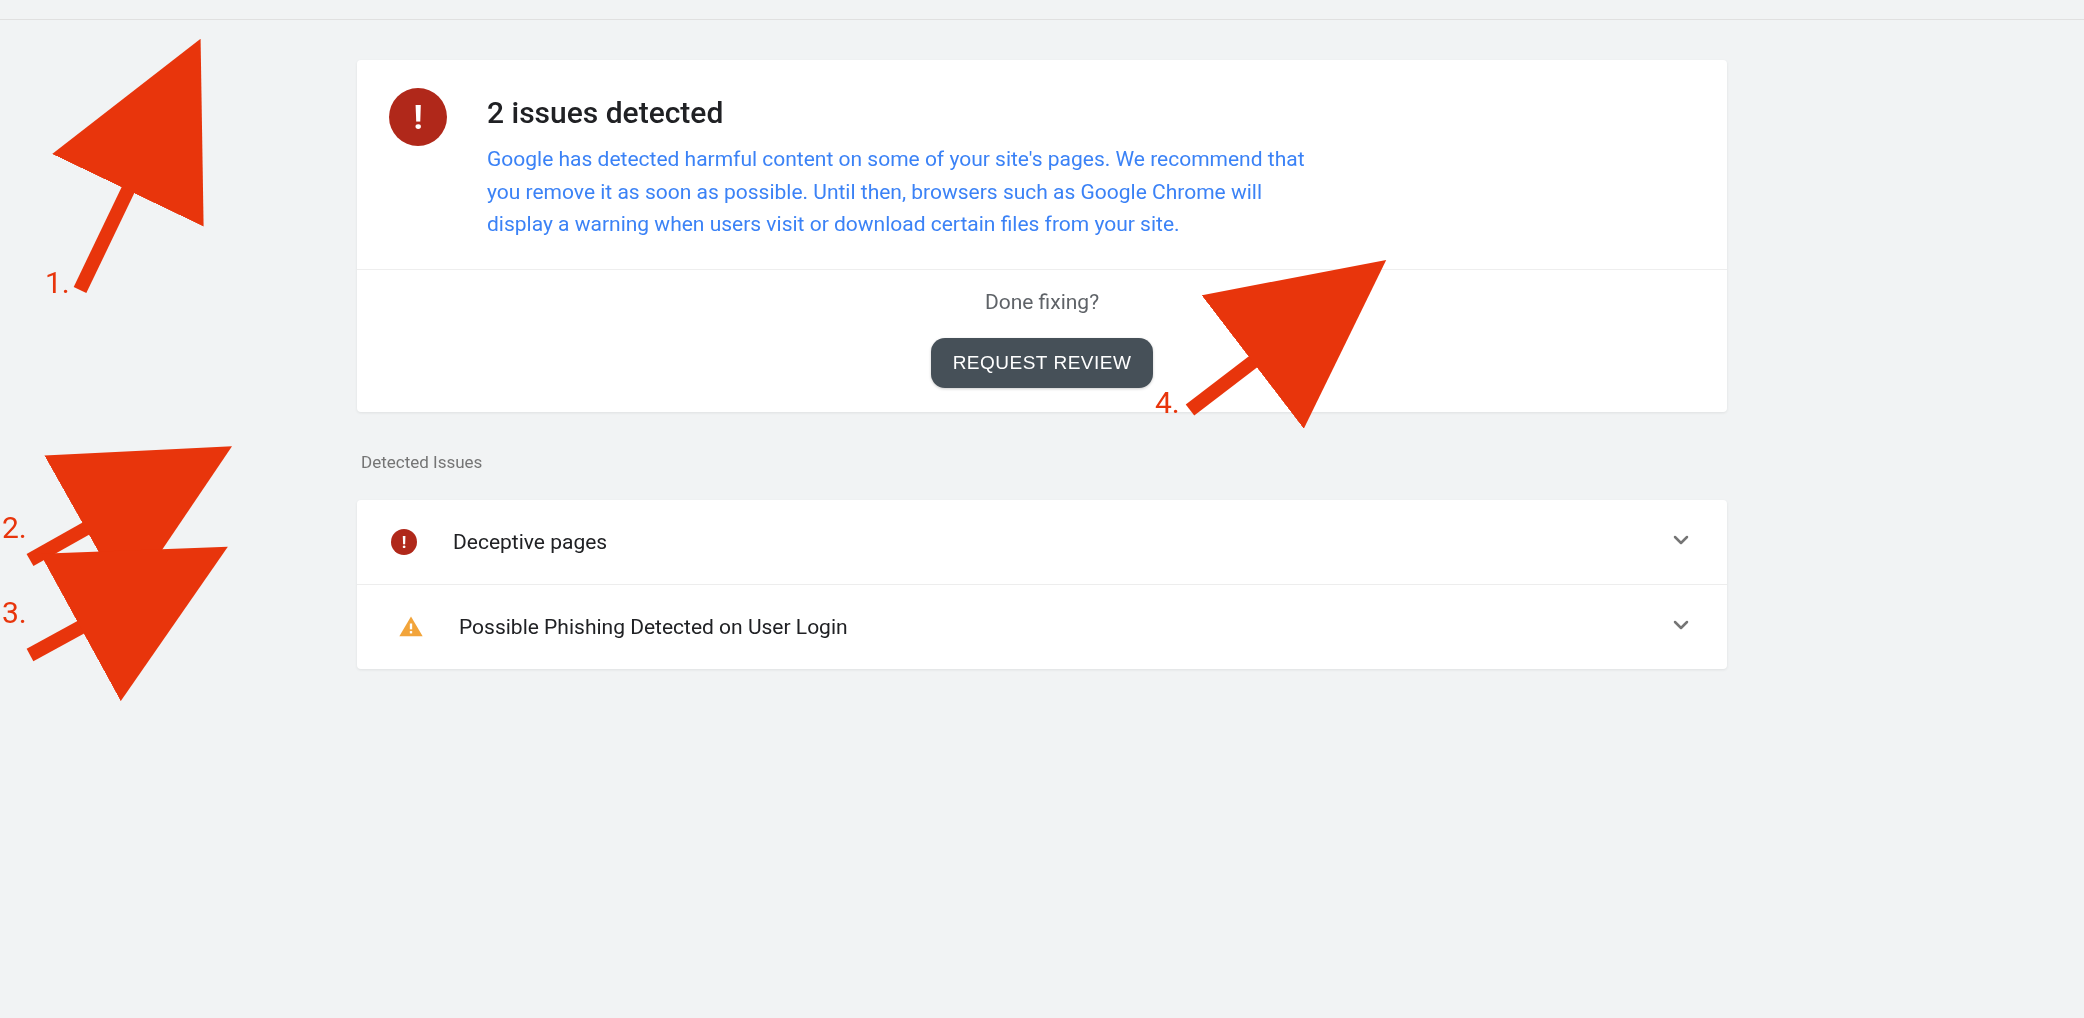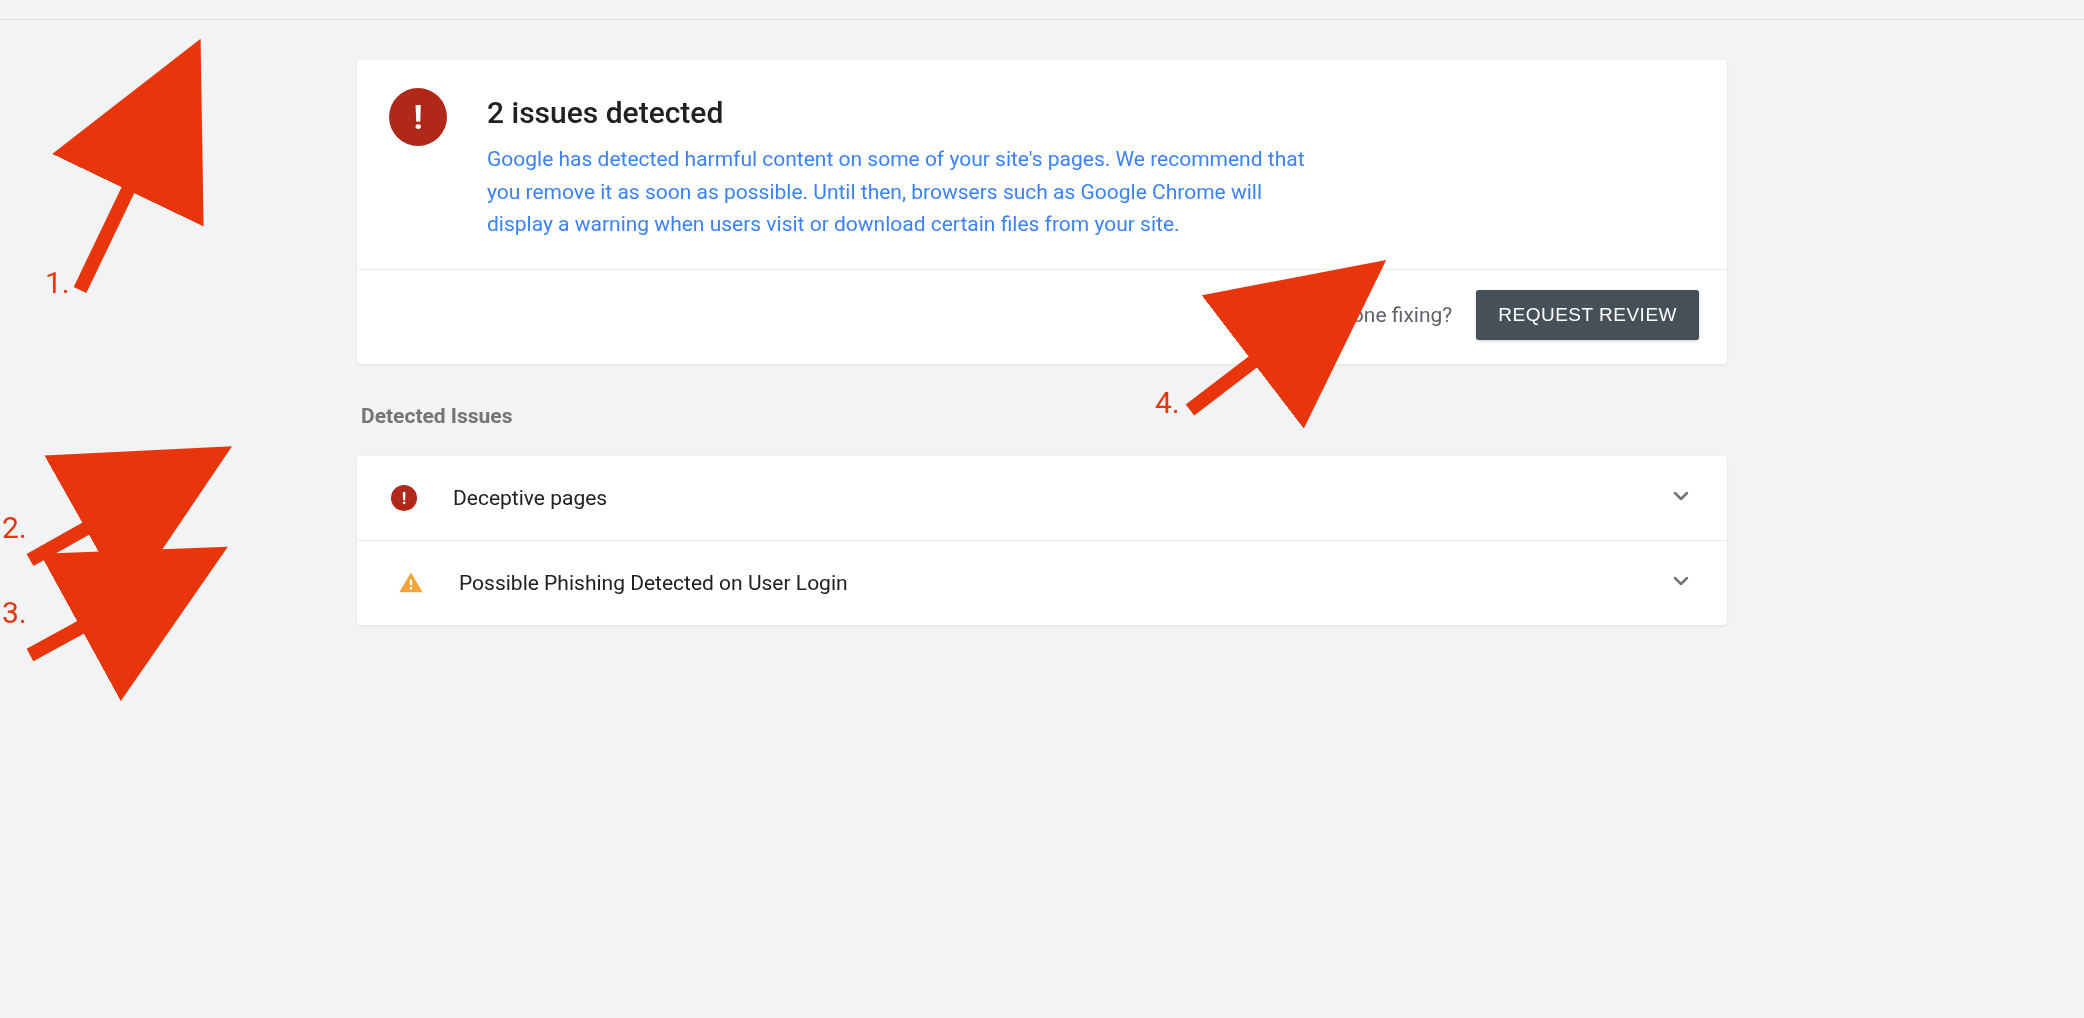--- a/index.html
+++ b/index.html
@@ -49,38 +49,39 @@
       margin-bottom: 14px; line-height: 1.1; margin-top: 8px;
     }
     .card-text p {
       font-size: 21px; color: #3b82f6; line-height: 1.55;
       max-width: 830px;
     }
     .card-footer {
       display: flex; justify-content: flex-end; align-items: center;
       padding: 20px 28px 24px 28px;
       gap: 24px;
+      flex-direction: column;
     }
     .done-fixing {
       color: #5f6368; font-size: 21px;
     }
     .request-btn {
       background: #465058;
       color: #ffffff;
       border: none;
       padding: 14px 22px;
       font-size: 19px;
       letter-spacing: 0.5px;
-      border-radius: 3px;
+      border-radius: 14px;
       cursor: pointer;
       box-shadow: 0 1px 3px rgba(0,0,0,0.2);
       font-weight: 500;
     }
     .section-title {
-      font-size: 21px; color: #757575; margin: 0 0 28px 4px; font-weight: bold;
+      font-size: 17px; color: #757575; margin: 0 0 28px 4px;
     }
     .issues-card {
       background: #ffffff;
       border-radius: 4px;
       box-shadow: 0 1px 3px rgba(0,0,0,0.08);
       position: relative;
     }
     .issue-row {
       display: flex; align-items: center;
       padding: 28px 34px;

